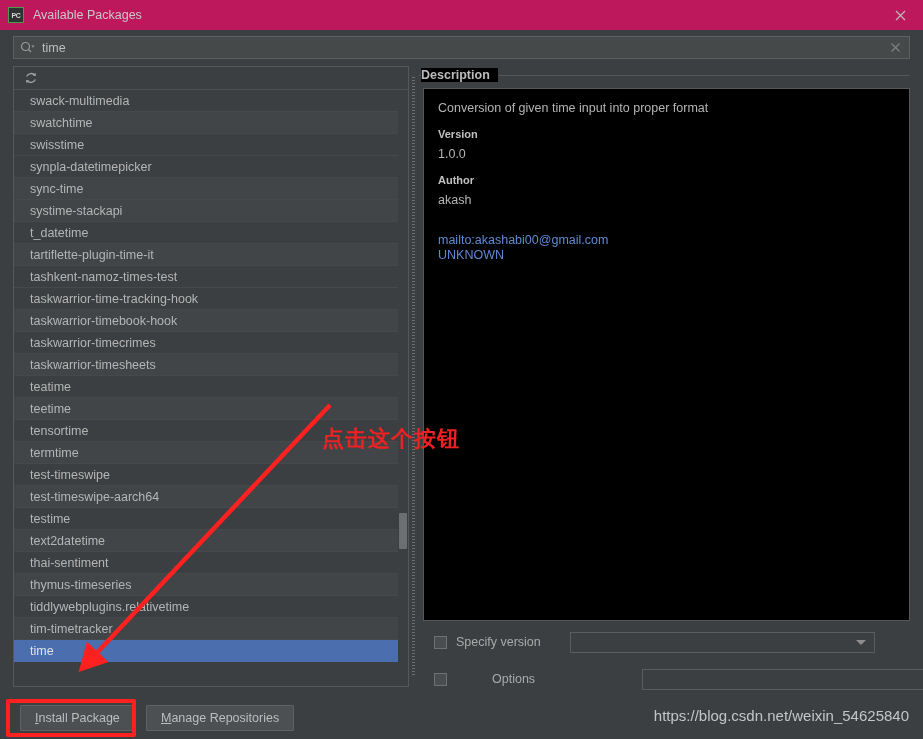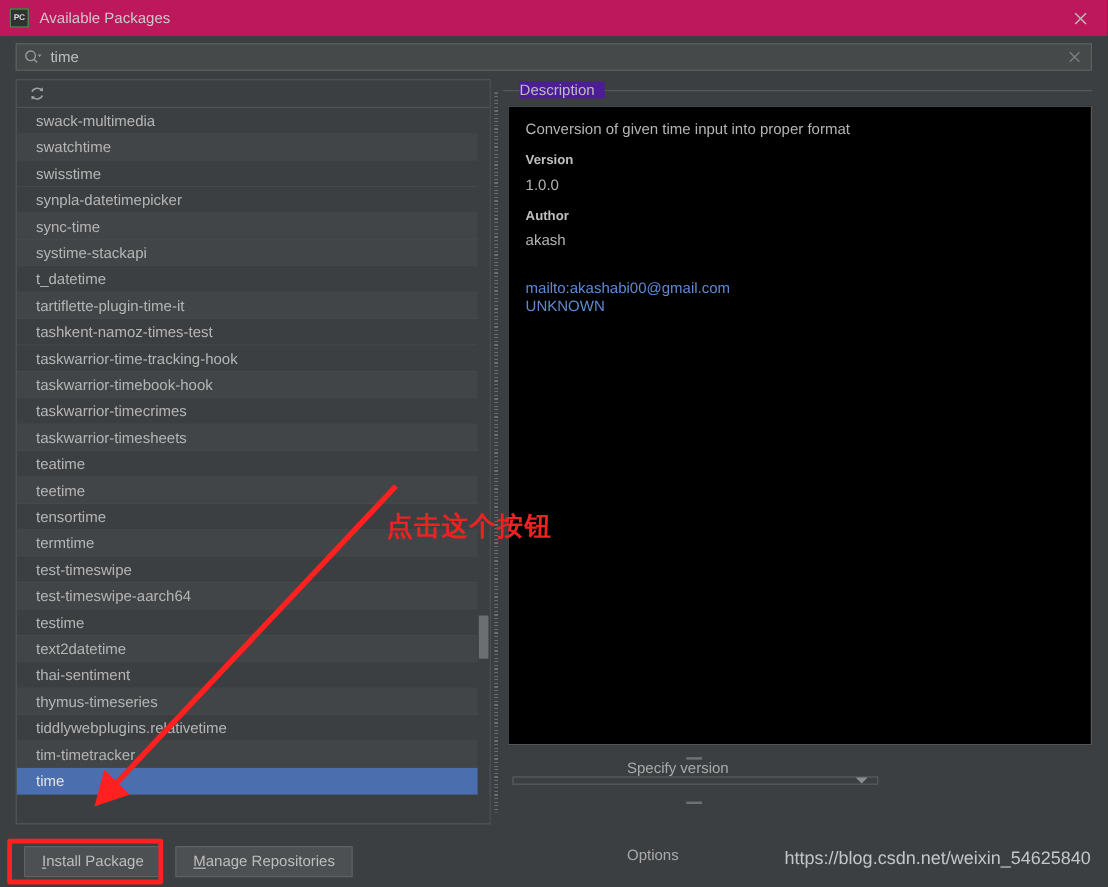--- a/index.html
+++ b/index.html
@@ -176,24 +176,25 @@
   .group-header {
     position: relative;
     height: 18px;
     display: flex;
     align-items: center;
   }
   .group-title {
     font-size: 12.5px;
     color: #bdbdbd;
     padding-right: 8px;
-    background: #4c1d95;
+    background: #000000;
     position: relative;
     z-index: 2;
-    margin-left: 14px;
+    margin-left: 2px;
+    font-weight: bold;
   }
   .group-line {
     position: absolute;
     left: 0; right: 0; top: 50%;
     height: 1px;
     background: #555859;
     z-index: 1;
   }
   .desc-box {
     position: absolute;
@@ -233,21 +234,20 @@
     cursor: pointer;
   }
 
   
   .opt-row {
     position: absolute;
     left: 4px;
     height: 22px;
     display: flex;
     align-items: center;
-    flex-direction: column;
   }
   .opt-version { top: 565px; }
   .opt-options { top: 602px; gap: 36px; }
   .checkbox {
     width: 13px; height: 13px;
     border: 1px solid #6e7173;
     background: #4a4d4f;
     box-sizing: border-box;
     margin-right: 9px;
     margin-left: 11px;

